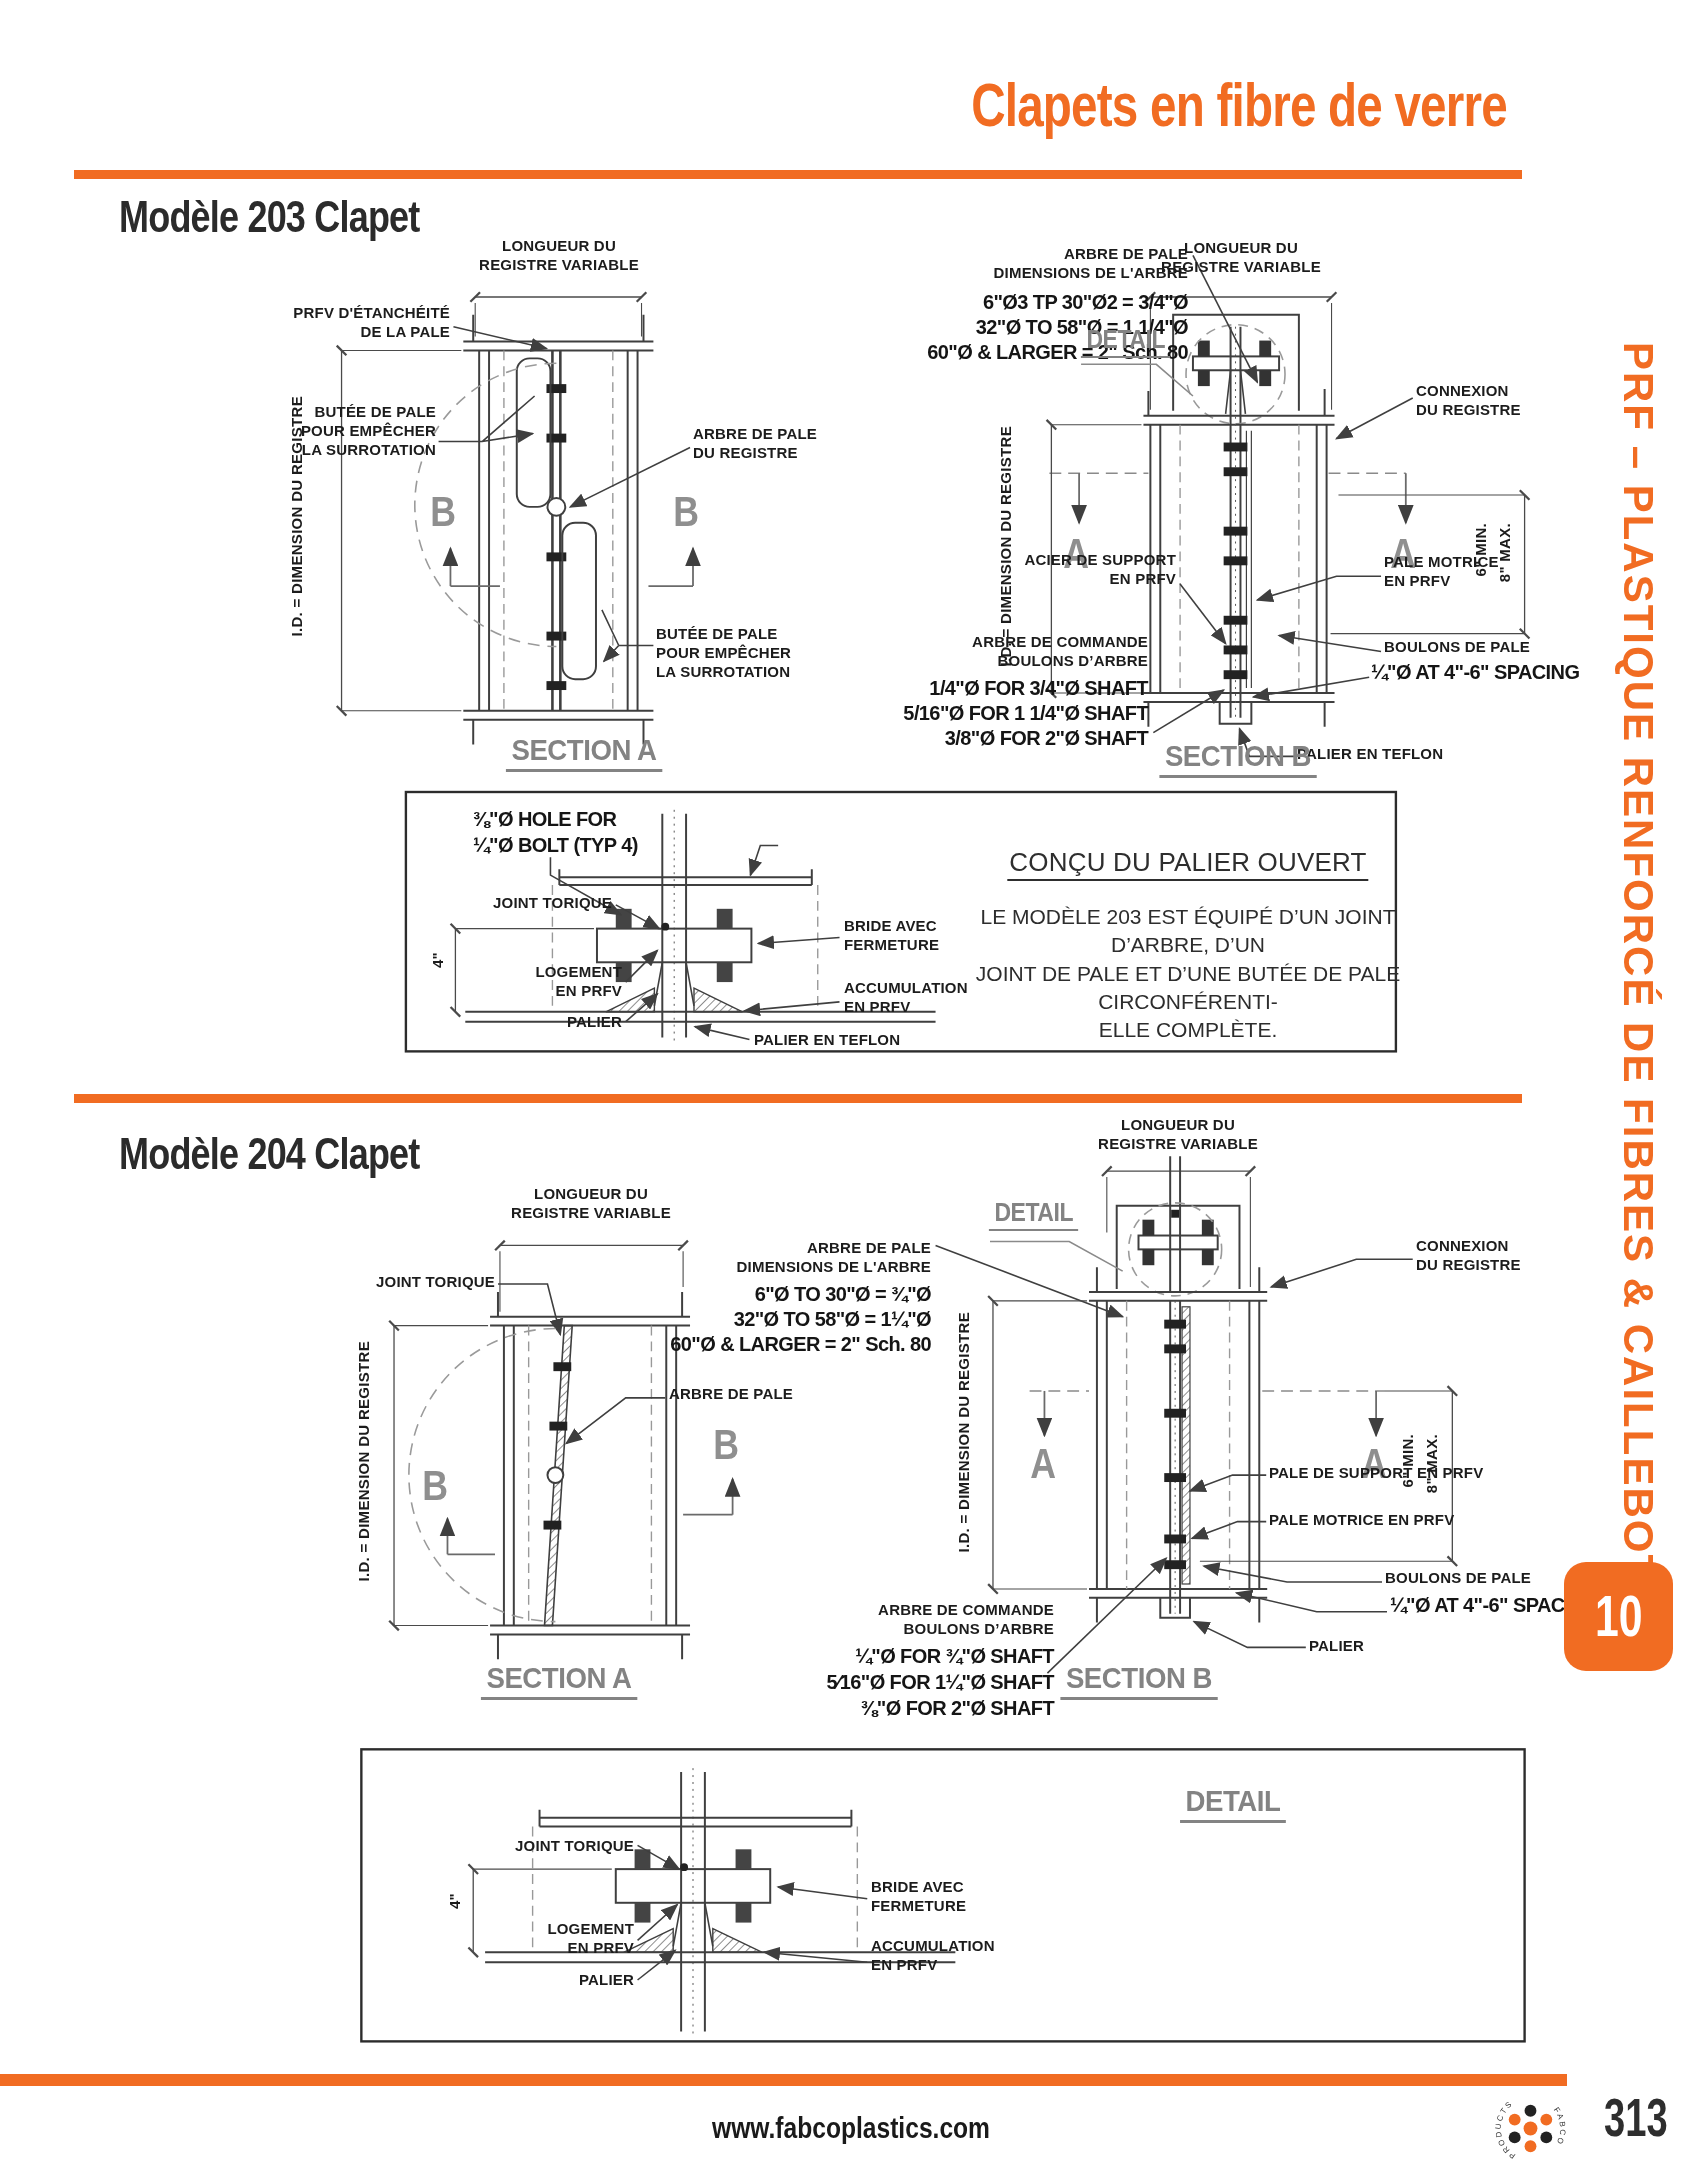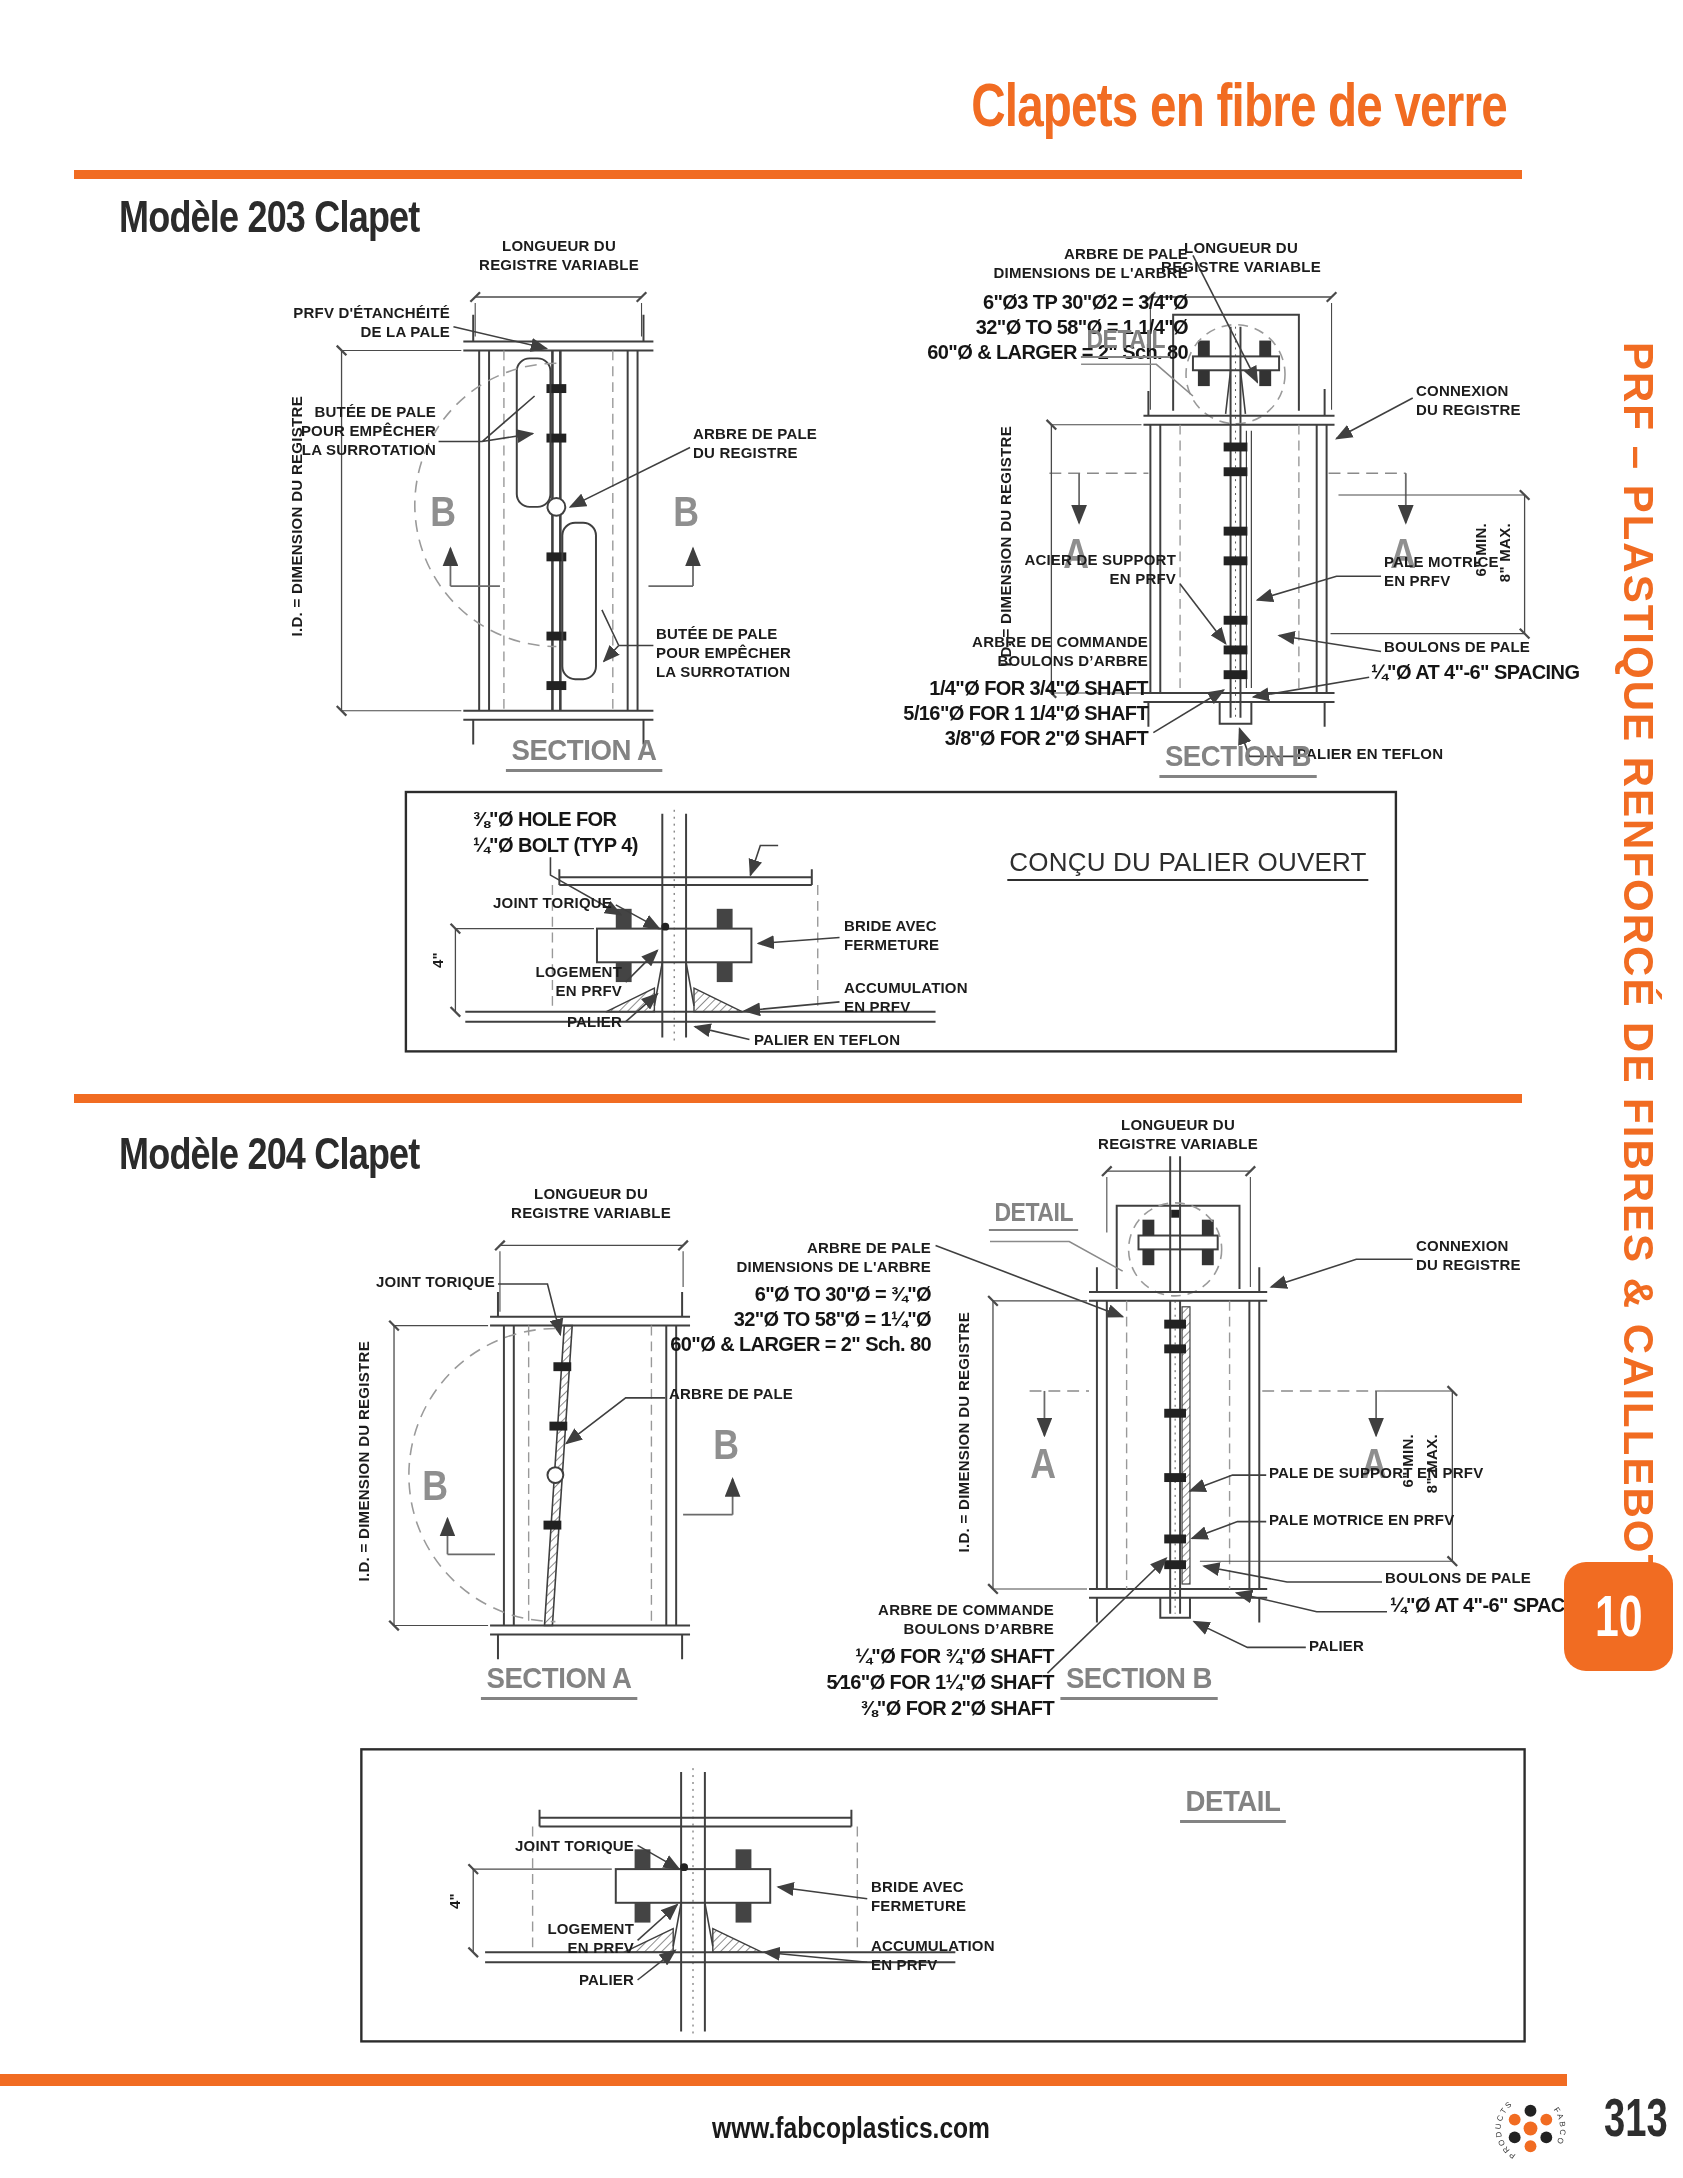--- a/index.html
+++ b/index.html
@@ -307,20 +307,23 @@
   <div class="lbl" style="left:844px;top:916px">BRIDE AVEC
 FERMETURE</div>
   <div class="lbl r" style="right:1061px;top:962px">LOGEMENT
 EN PRFV</div>
   <div class="lbl r" style="right:1061px;top:1012px">PALIER</div>
   <div class="lbl" style="left:844px;top:978px">ACCUMULATION
 EN PRFV</div>
   <div class="lbl" style="left:754px;top:1030px">PALIER EN TEFLON</div>
   <div class="vlabel" style="left:430px;top:952px">4"</div>
   <div class="lbl c" style="left:1188px;top:849px"><span class="dheading">CONÇU DU PALIER OUVERT</span></div>
+  <div class="para" style="left:1188px;top:903px">LE MODÈLE 203 EST ÉQUIPÉ D’UN JOINT D’ARBRE, D’UN
+JOINT DE PALE ET D’UNE BUTÉE DE PALE CIRCONFÉRENTI-
+ELLE COMPLÈTE.</div>
 
   <div class="rule" style="left:74px;top:1094px;width:1448px;background:#F16C22"></div>
   <div class="h2" style="left:119px;top:1131px">Modèle 204 Clapet</div>
 
   <div class="lbl c" style="left:591px;top:1184px">LONGUEUR DU
 REGISTRE VARIABLE</div>
   <div class="lbl r" style="right:1188px;top:1272px">JOINT TORIQUE</div>
   <div class="vlabel" style="left:356px;top:1341px">I.D. = DIMENSION DU REGISTRE</div>
   <div class="mk" style="left:420px;top:1465px">B</div>
   <div class="mk" style="left:711px;top:1424px">B</div>

